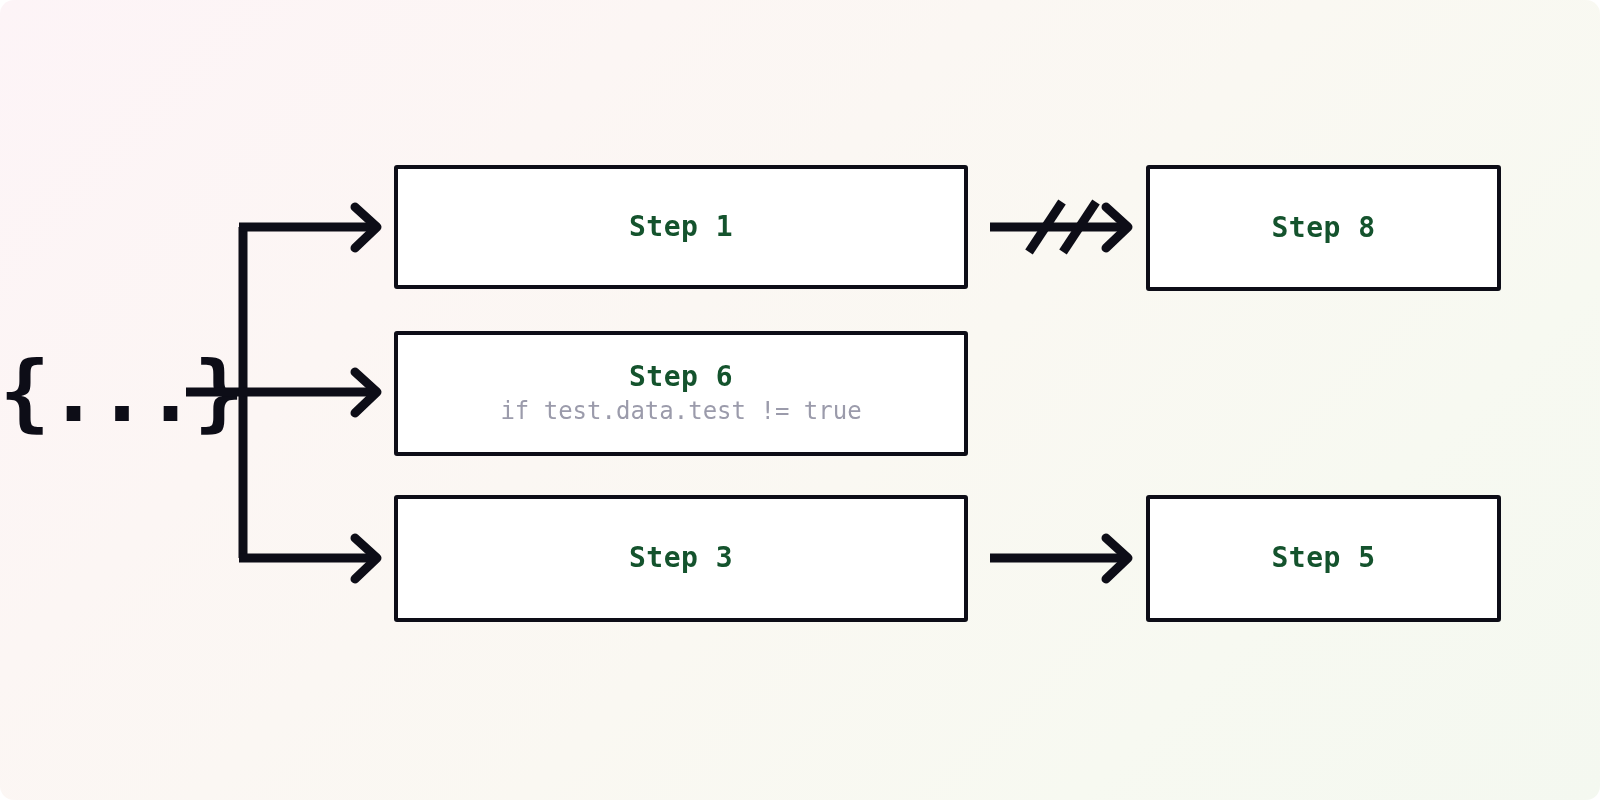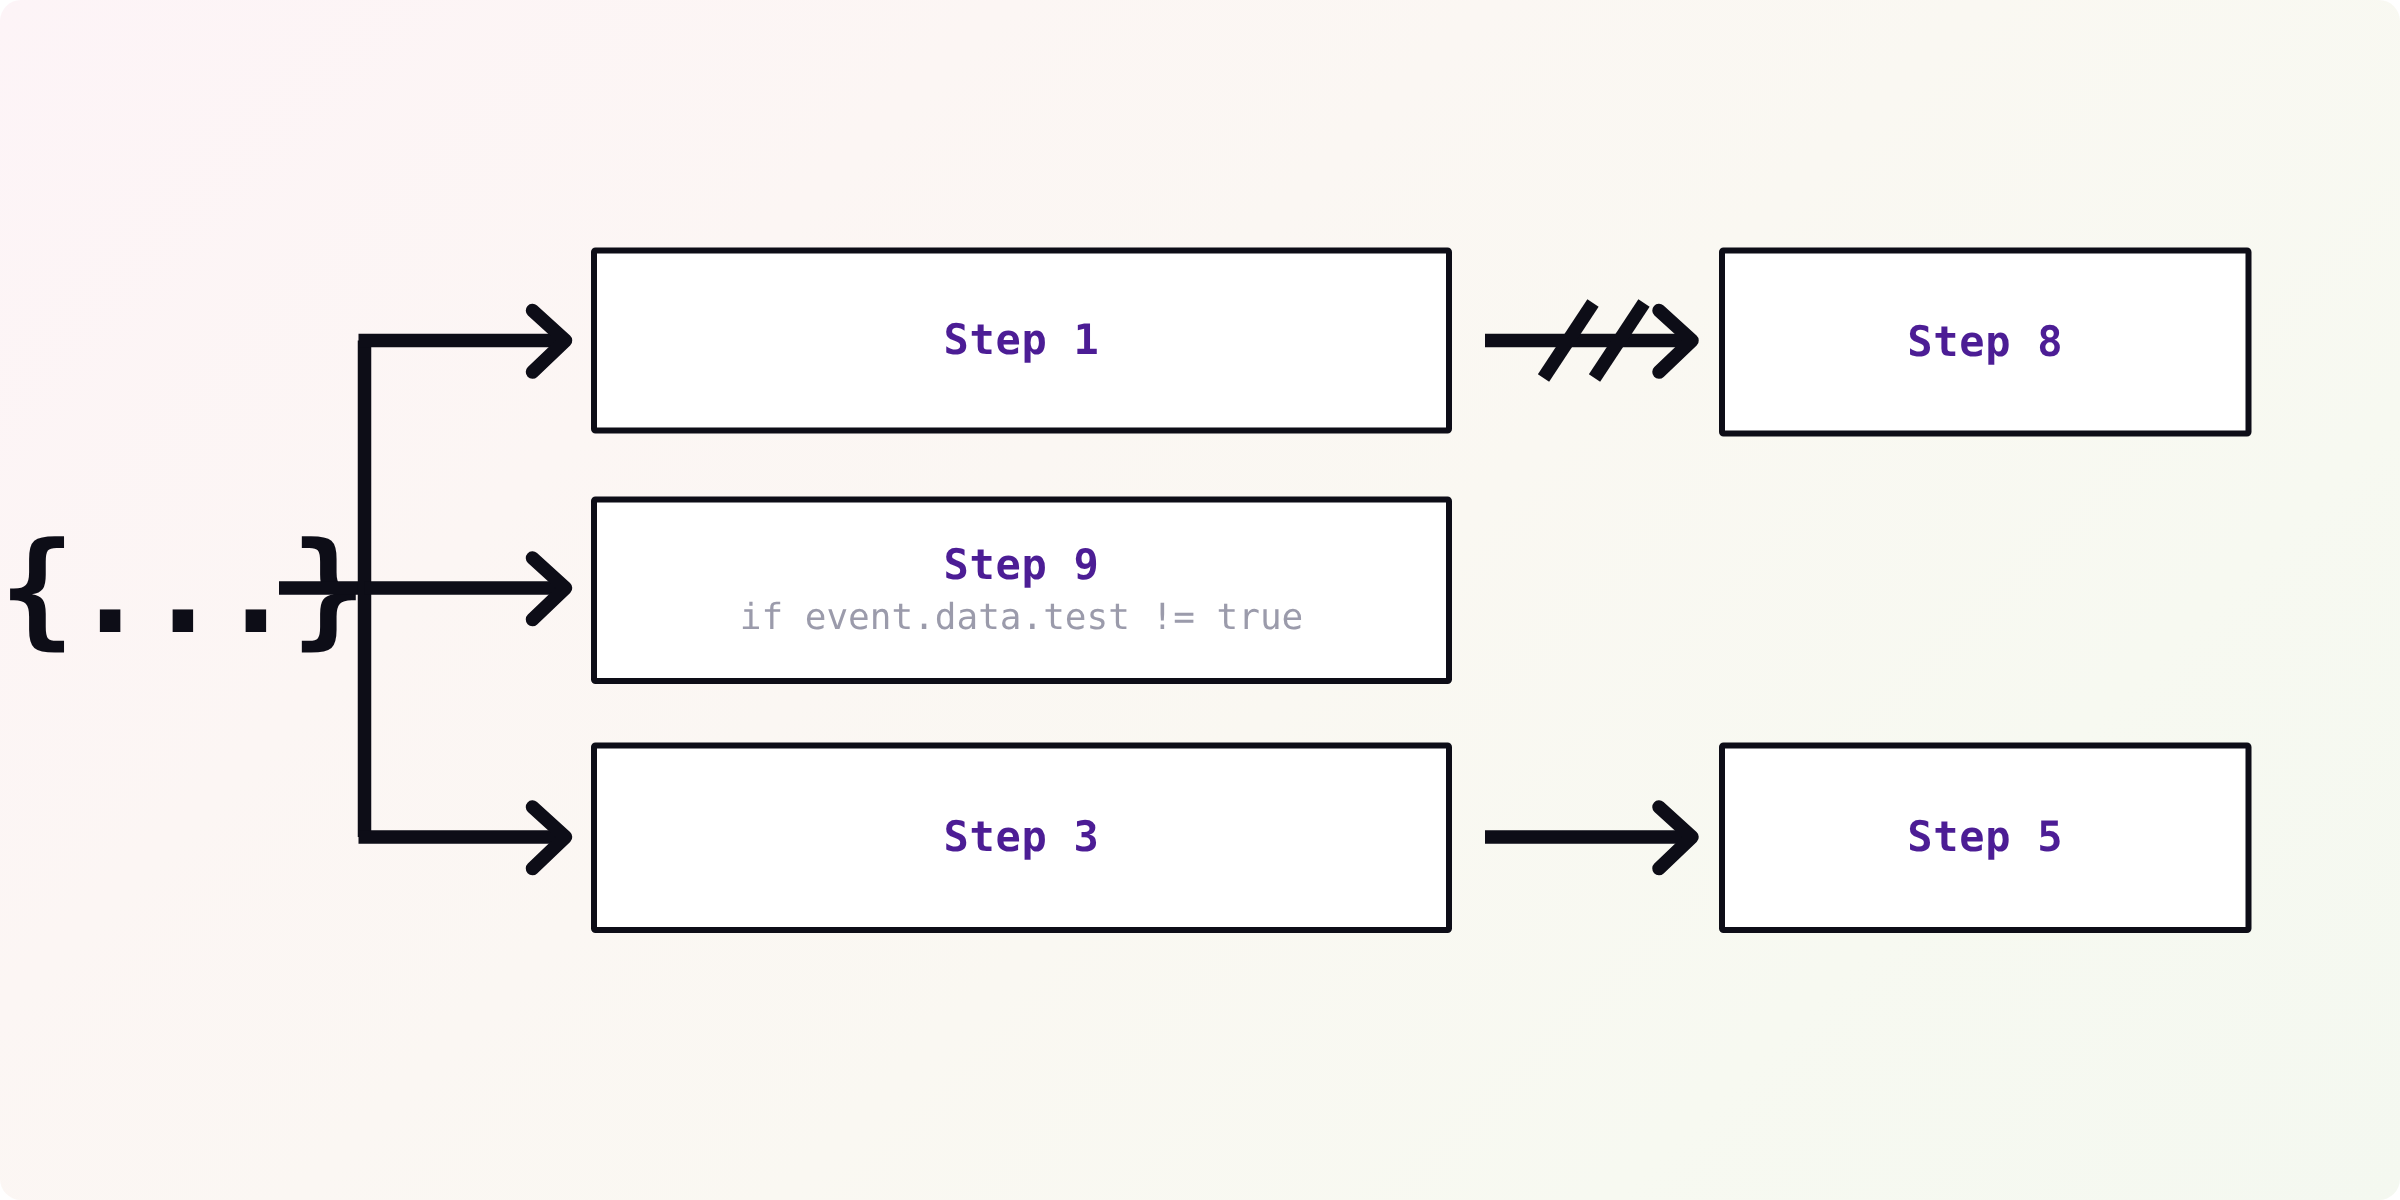--- a/index.html
+++ b/index.html
@@ -88,21 +88,21 @@
     border: 4px solid #0d0d17;
     border-radius: 3px;
     display: flex;
     flex-direction: column;
     align-items: center;
     justify-content: center;
   }
   .node-title {
     font-size: 28px;
     font-weight: 700;
-    color: #4c1d95;
+    color: #14532d;
     line-height: 1.15;
     letter-spacing: 0.5px;
     white-space: nowrap;
   }
   .node-sub {
     font-size: 24px;
     font-weight: 400;
     color: #9b9bab;
     line-height: 1.2;
     margin-top: 4px;
@@ -145,22 +145,22 @@
 
     <path class="wire" d="M 990 558 L 1126 558"></path>
     <path class="head" d="M 1106 538 L 1128 558 L 1106 579"></path>
   </svg>
 
   <div class="node" id="node-step1">
     <div class="node-title">Step 1</div>
   </div>
 
   <div class="node" id="node-step2">
-    <div class="node-title">Step 9</div>
-    <div class="node-sub">if event.data.test != true</div>
+    <div class="node-title">Step 6</div>
+    <div class="node-sub">if test.data.test != true</div>
   </div>
 
   <div class="node" id="node-step3">
     <div class="node-title">Step 3</div>
   </div>
 
   <div class="node" id="node-step5">
     <div class="node-title">Step 8</div>
   </div>
 

